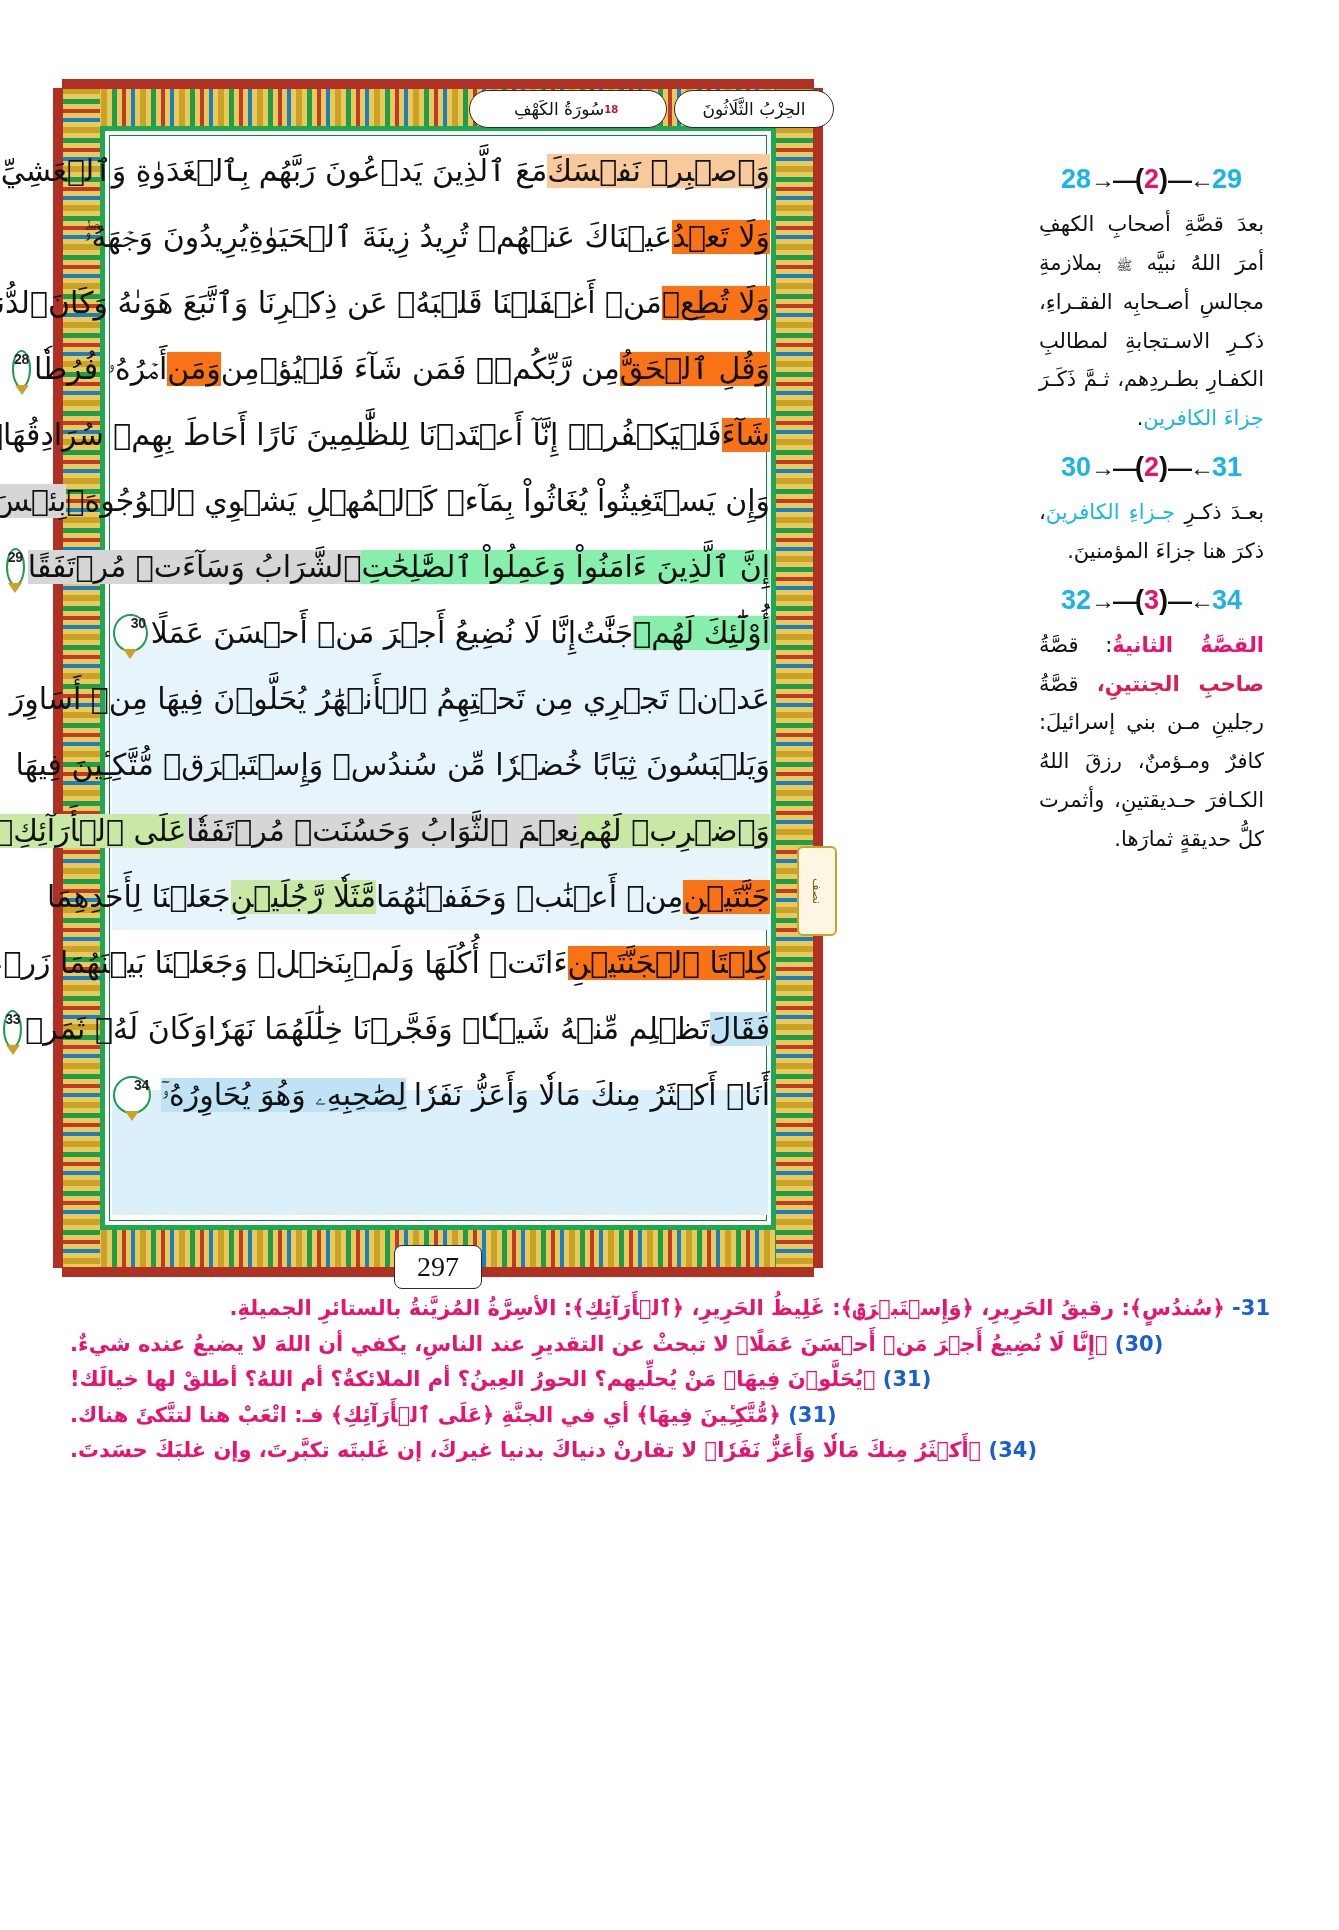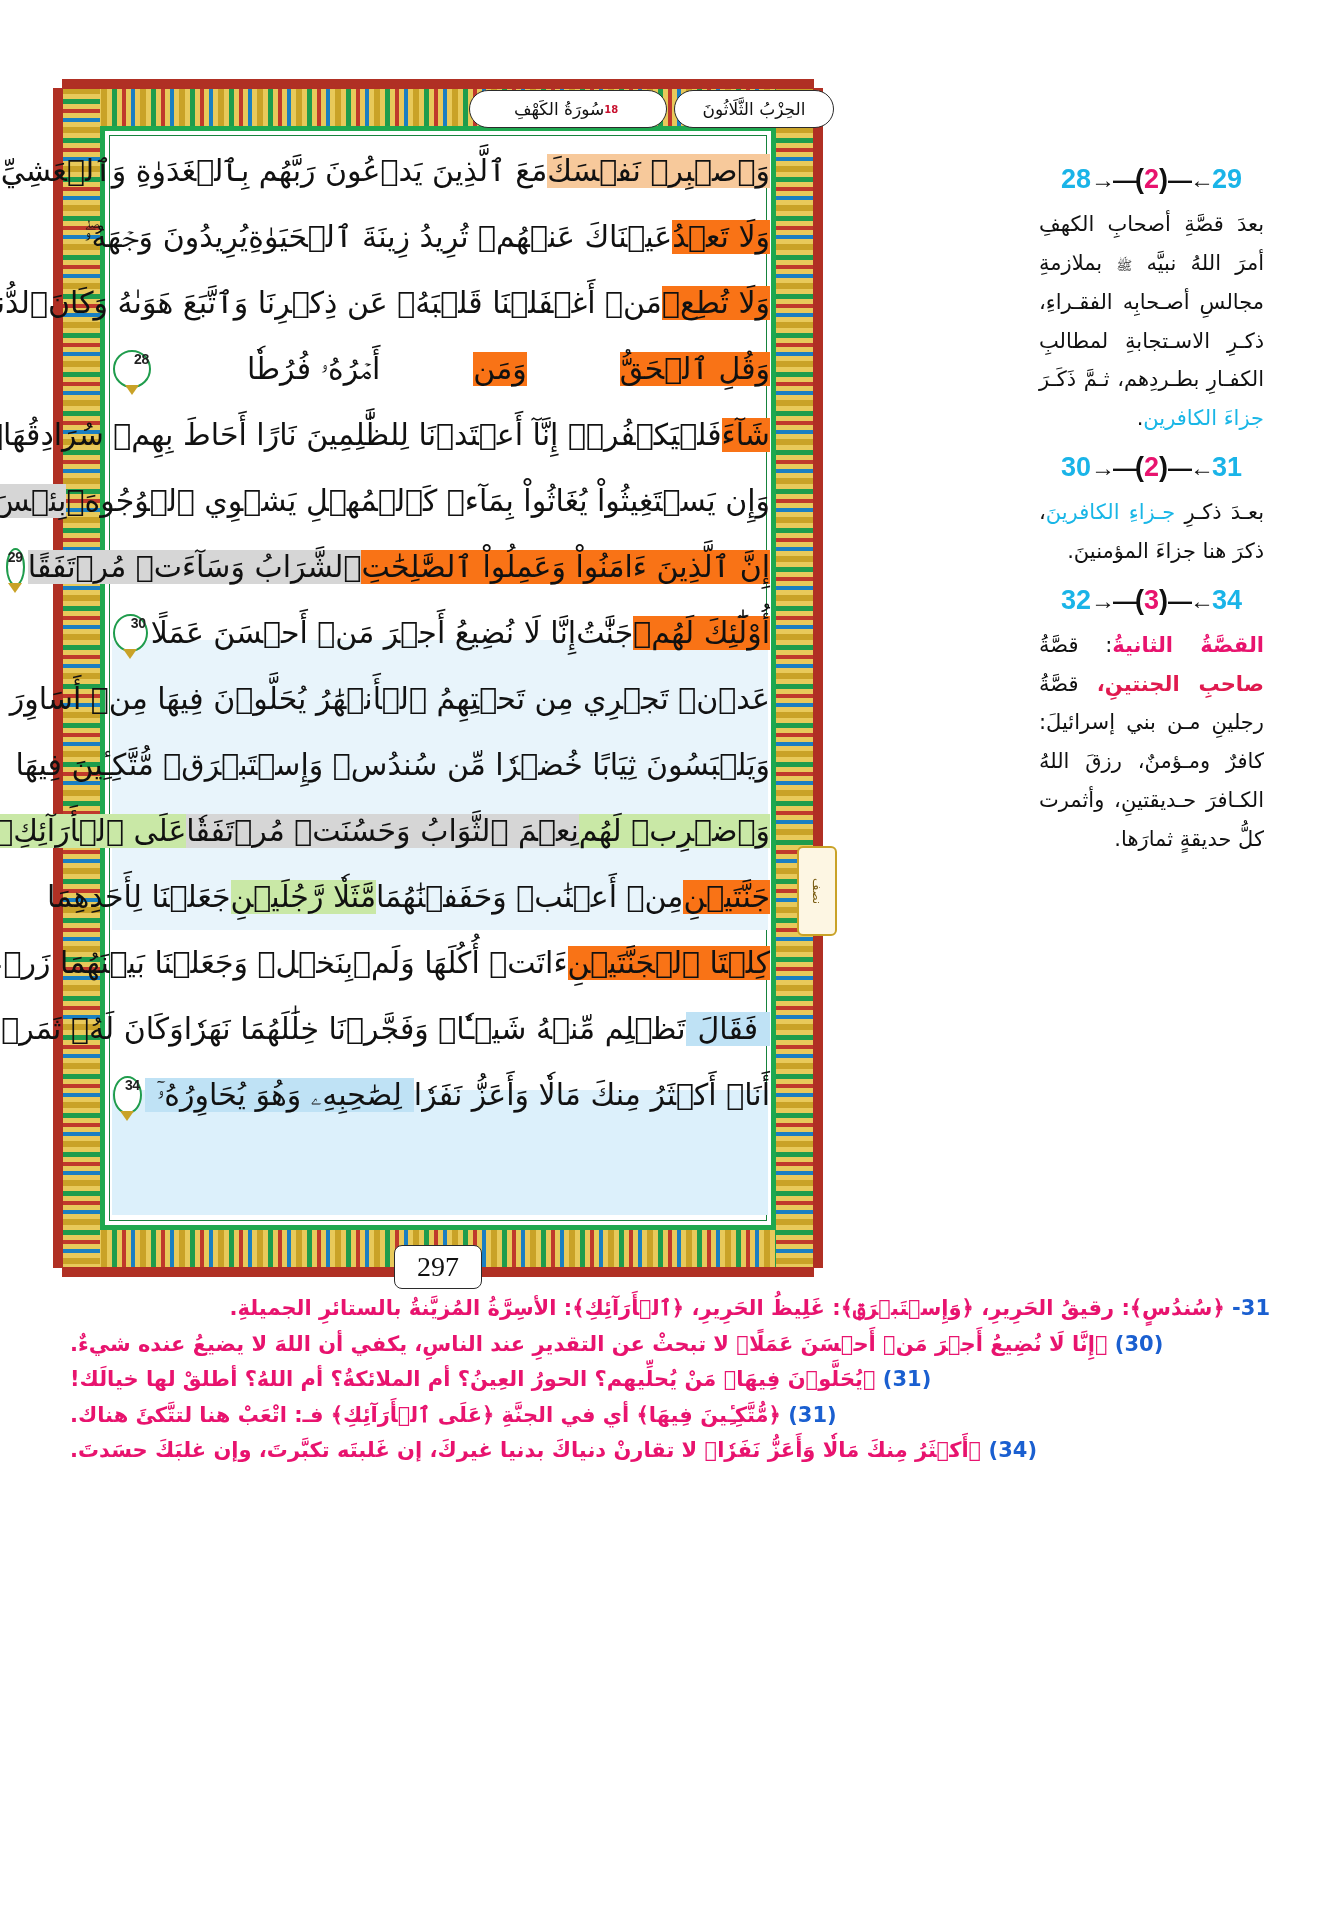--- a/index.html
+++ b/index.html
@@ -102,24 +102,24 @@
     font-size:30px;line-height:1.0;color:#111;
     margin:0 0 4px 0;white-space:nowrap;
     letter-spacing:-0.3px;
     font-family:"DejaVu Sans","Liberation Sans",sans-serif;
     display:flex;align-items:center;justify-content:space-between;
     height:62px;
   }
   .aya-line > span{display:inline-block;}
   .hl-orange{background:#f7c99b;padding:2px 0;}
   .hl-yellow{background:#f97316;padding:2px 0;}
-  .hl-pink{background:#f97316;padding:2px 0;}
+  .hl-pink{background:#86efac;padding:2px 0;}
   .hl-grey{background:#d6d6d6;padding:2px 0;}
   .hl-green{background:#c9e8a6;padding:2px 0;}
-  .hl-blue{background:#bfe2f5;padding:2px 12px;}
+  .hl-blue{background:#bfe2f5;padding:2px 0;}
   .hl-none{background:transparent;}
 
   
   #tint-blue{
     position:absolute;left:112px;top:640px;width:656px;height:290px;
     background:#e8f4fb;z-index:10;
   }
   #tint-blue2{
     position:absolute;left:112px;top:1090px;width:656px;height:125px;
     background:#dcf0fb;z-index:10;
@@ -238,20 +238,21 @@
       <span class="hl-none">عَيۡنَاكَ عَنۡهُمۡ تُرِيدُ زِينَةَ ٱلۡحَيَوٰةِ</span>
       <span class="hl-none">يُرِيدُونَ وَجۡهَهُۥۖ</span>
     </div>
     <div class="aya-line">
       <span class="hl-yellow">وَلَا تُطِعۡ</span>
       <span class="hl-none">مَنۡ أَغۡفَلۡنَا قَلۡبَهُۥ عَن ذِكۡرِنَا وَٱتَّبَعَ هَوَىٰهُ وَكَانَ</span>
       <span class="hl-none">ٱلدُّنۡيَاۚ</span>
     </div>
     <div class="aya-line">
       <span class="hl-yellow">وَقُلِ ٱلۡحَقُّ</span>
+      <span class="hl-none">مِن رَّبِّكُمۡۖ فَمَن شَآءَ فَلۡيُؤۡمِن</span>
       <span class="hl-yellow">وَمَن</span>
       <span class="hl-none">أَمۡرُهُۥ فُرُطٗا</span>
       <span class="aya-mark">28</span>
     </div>
     <div class="aya-line">
       <span class="hl-yellow">شَآءَ</span>
       <span class="hl-none">فَلۡيَكۡفُرۡۚ إِنَّآ أَعۡتَدۡنَا لِلظَّٰلِمِينَ نَارًا أَحَاطَ بِهِمۡ سُرَادِقُهَاۚ</span>
     </div>
     <div class="aya-line">
       <span class="hl-none">وَإِن يَسۡتَغِيثُواْ يُغَاثُواْ بِمَآءٖ كَٱلۡمُهۡلِ يَشۡوِي ٱلۡوُجُوهَۚ</span>

